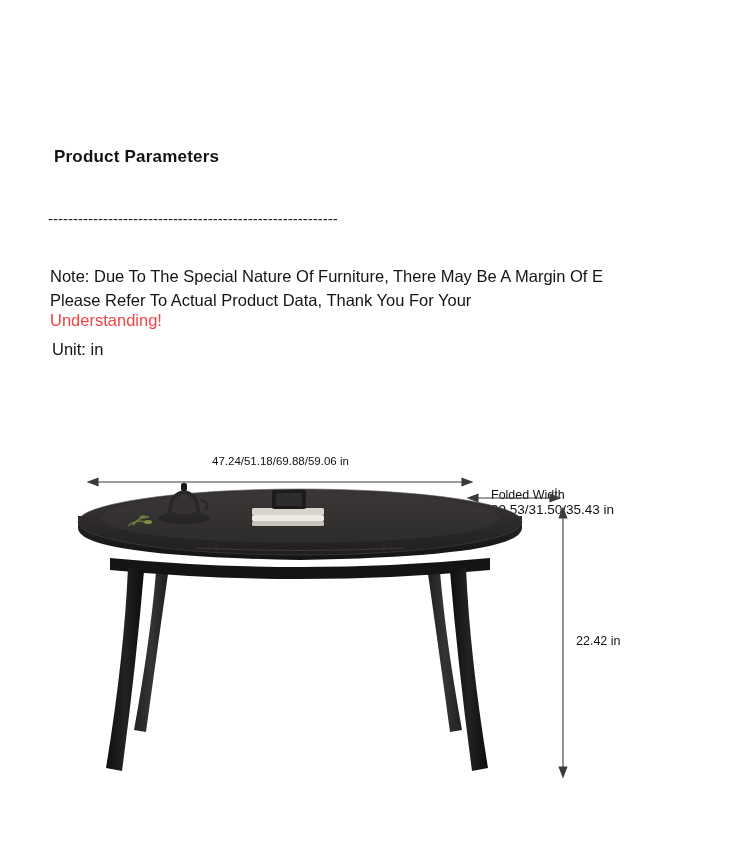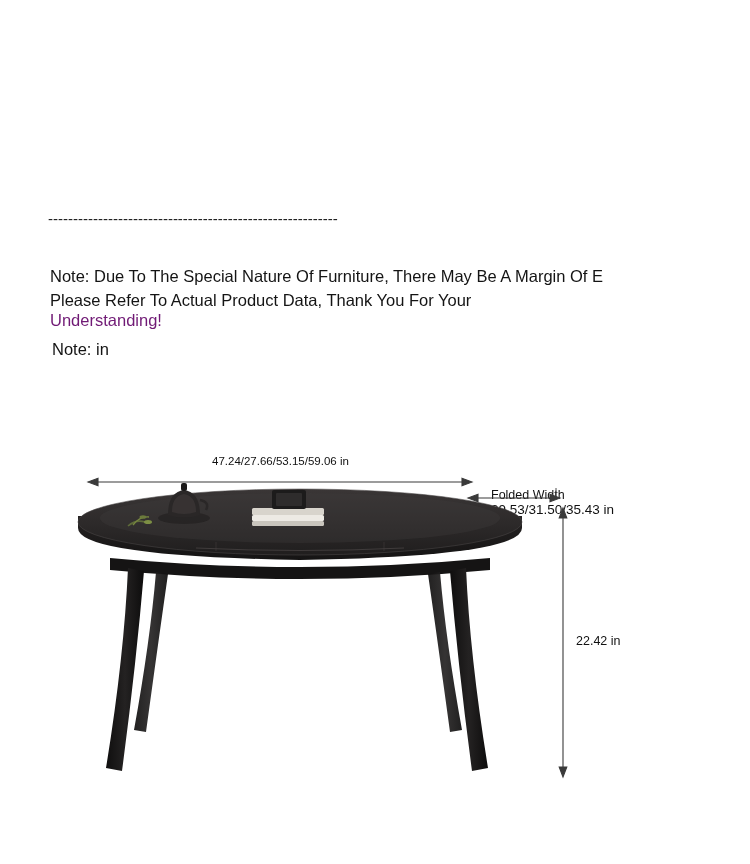--- a/index.html
+++ b/index.html
@@ -64,21 +64,21 @@
     width: 720px;
     font-size: 16.5px;
     line-height: 22px;
     color: #141414;
   }
   .note-line3 {
     position: absolute;
     left: 50px;
     top: 311px;
     font-size: 16.5px;
-    color: #701a75;
+    color: #ef4444;
   }
   .unit {
     position: absolute;
     left: 52px;
     top: 340px;
     font-size: 16.5px;
     color: #141414;
   }
 
   
@@ -102,29 +102,30 @@
   .dim-top      { left: 212px; top: 455px; }
   .dim-folded-1 { left: 491px; top: 488px; font-size: 12.5px; }
   .dim-folded-2 { left: 491px; top: 502px; font-size: 13.5px; }
   .dim-height   { left: 576px; top: 634px; font-size: 12.5px; }
 </style>
 </head>
 <body>
 
 <div class="page">
 
+  <div class="title">Product Parameters</div>
 
   <div class="divider">----------------------------------------------------------</div>
 
   <div class="note"> Note: Due To The Special Nature Of Furniture, There May Be A Margin Of E</div>
   <div class="note-line2">Please Refer To Actual Product Data, Thank You For Your</div>
   <div class="note-line3">Understanding!</div>
-  <div class="unit"> Note: in</div>
-
-  <div class="dim-label dim-top">47.24/27.66/53.15/59.06 in</div>
+  <div class="unit"> Unit: in</div>
+
+  <div class="dim-label dim-top">47.24/51.18/69.88/59.06 in</div>
   <div class="dim-label dim-folded-1">Folded Width</div>
   <div class="dim-label dim-folded-2">29.53/31.50/35.43 in</div>
   <div class="dim-label dim-height">22.42 in</div>
 
   <div class="diagram">
     <svg width="750" height="400" viewBox="0 0 750 400" xmlns="http://www.w3.org/2000/svg">
       <defs>
         <linearGradient id="topGrad" x1="0" y1="0" x2="0" y2="1">
           <stop offset="0%" stop-color="#3a3636"></stop>
           <stop offset="55%" stop-color="#2c2929"></stop>

